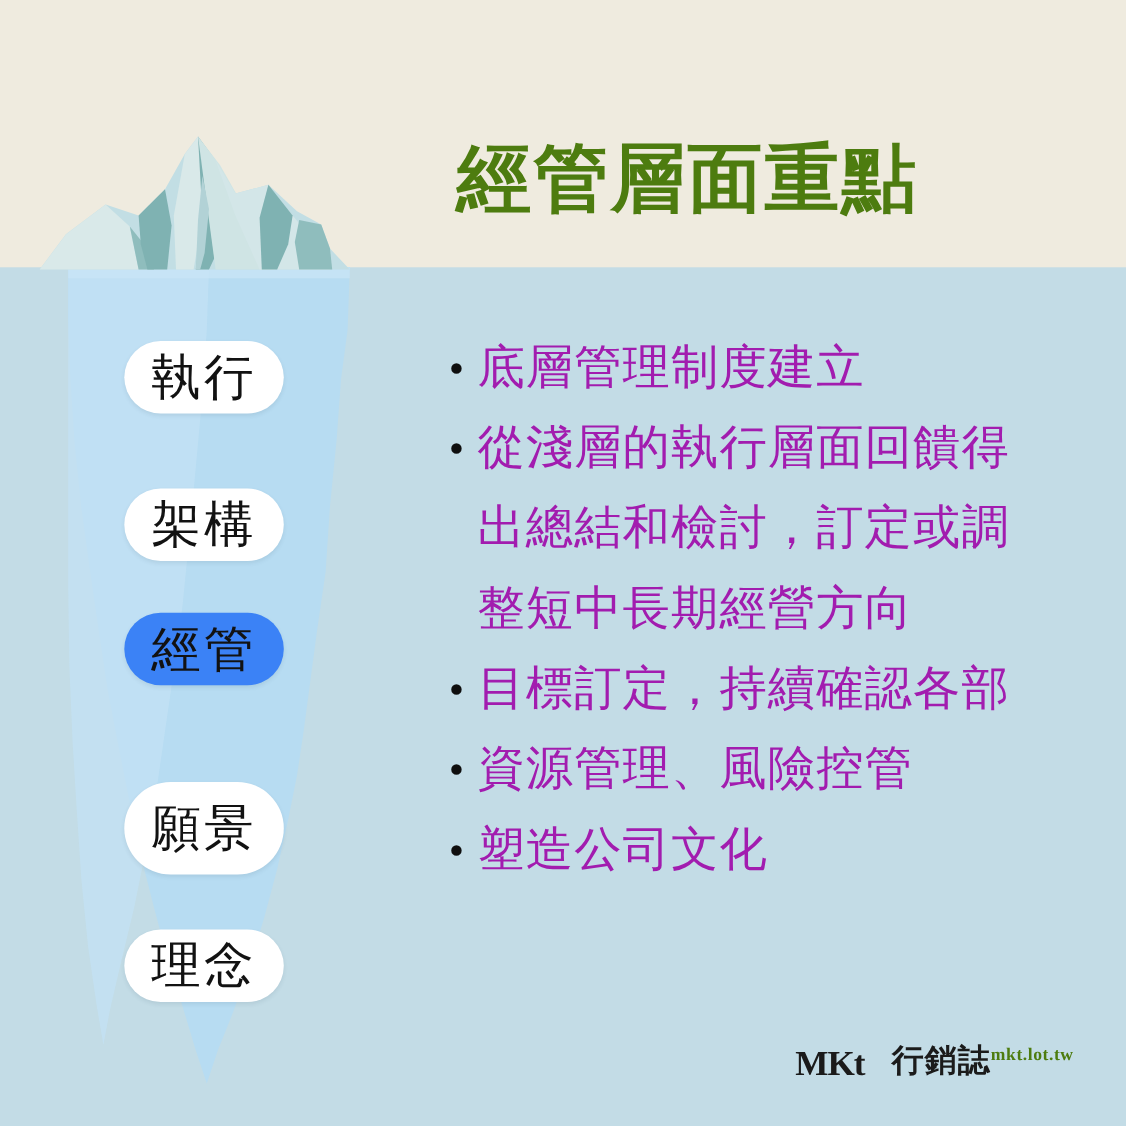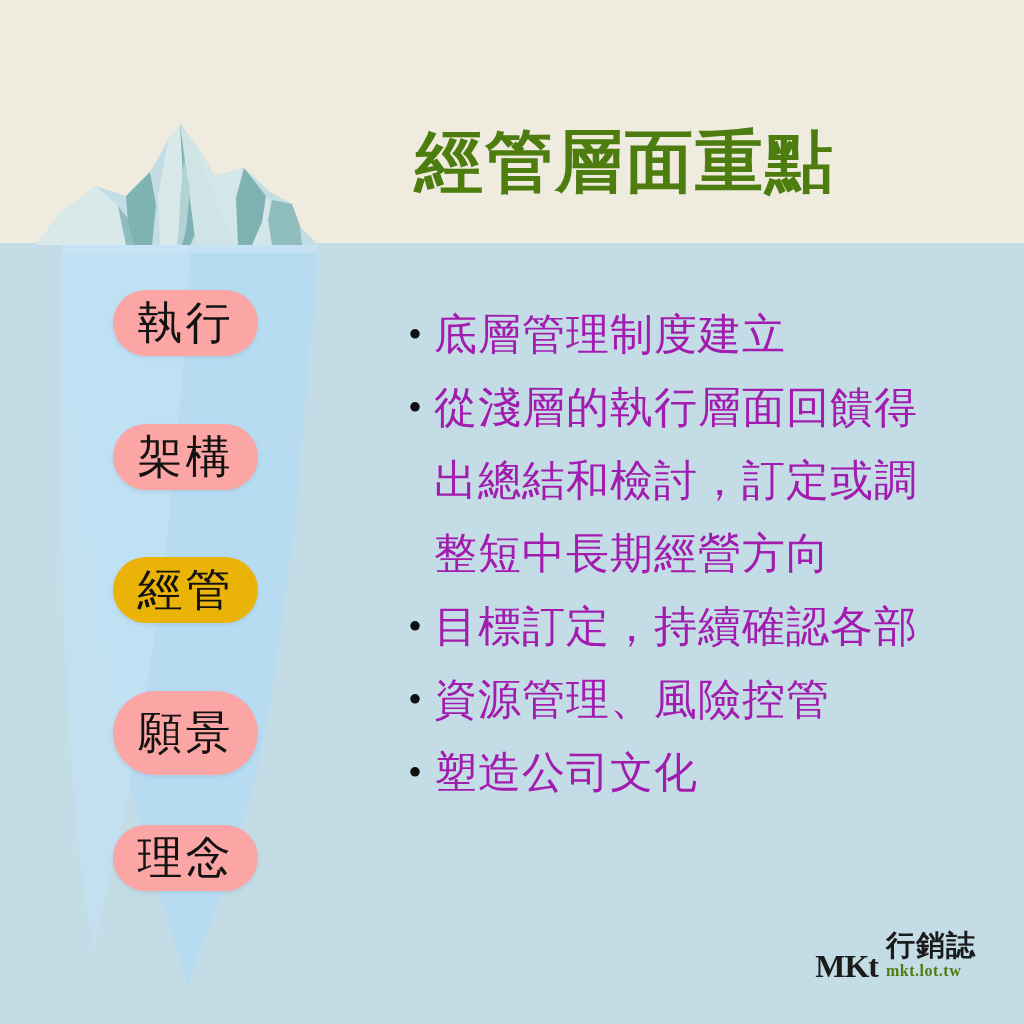--- a/index.html
+++ b/index.html
@@ -65,22 +65,22 @@
     justify-content: center;
     border-radius: 999px;
     font-size: 45px;
     line-height: 1;
     font-weight: 500;
     color: #121212;
     letter-spacing: 3px;
     font-family: "Liberation Serif", "DejaVu Serif", serif;
     box-shadow: 0 2px 4px rgba(40,70,90,0.10);
   }
-  .pill.normal { background: #fca5a5; }
-  .pill.accent { background: #eab308; }
+  .pill.normal { background: #ffffff; margin-top: 20px; }
+  .pill.accent { background: #3b82f6; }
 
   
   .bullets {
     position: absolute;
     left: 400px;
     top: 298px;
     width: 570px;
   }
   .bullet-item {
     display: flex;
@@ -117,23 +117,24 @@
   .logo-mkt {
     font-size: 32px;
     line-height: 1;
     font-weight: bold;
     color: #1b1b1b;
     letter-spacing: -1px;
     font-family: "Liberation Serif", "DejaVu Serif", serif;
   }
   .logo-right {
     display: flex;
-    flex-direction: column;
+    flex-direction: row;
     align-items: flex-start;
     padding-bottom: 2px;
+    margin-left: 17px;
   }
   .logo-cn {
     font-size: 29px;
     line-height: 1.05;
     font-weight: bold;
     color: #1b1b1b;
     letter-spacing: 1px;
     font-family: "Liberation Serif", "DejaVu Serif", serif;
   }
   .logo-url {

